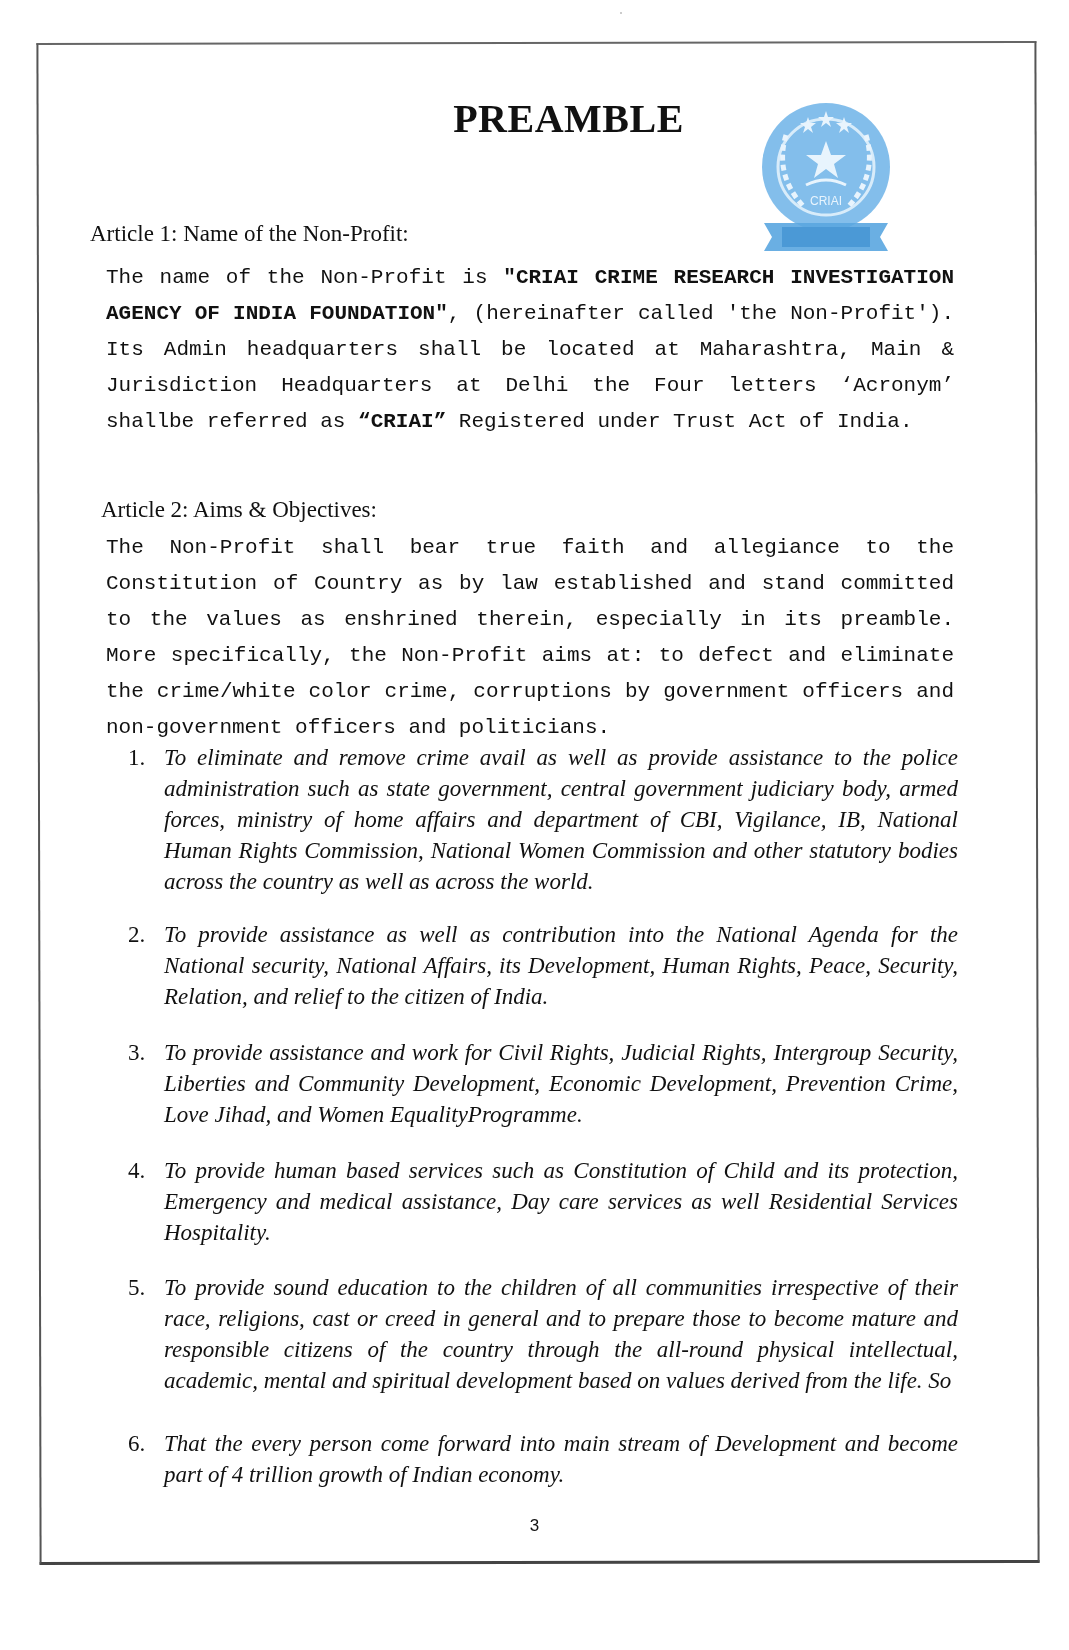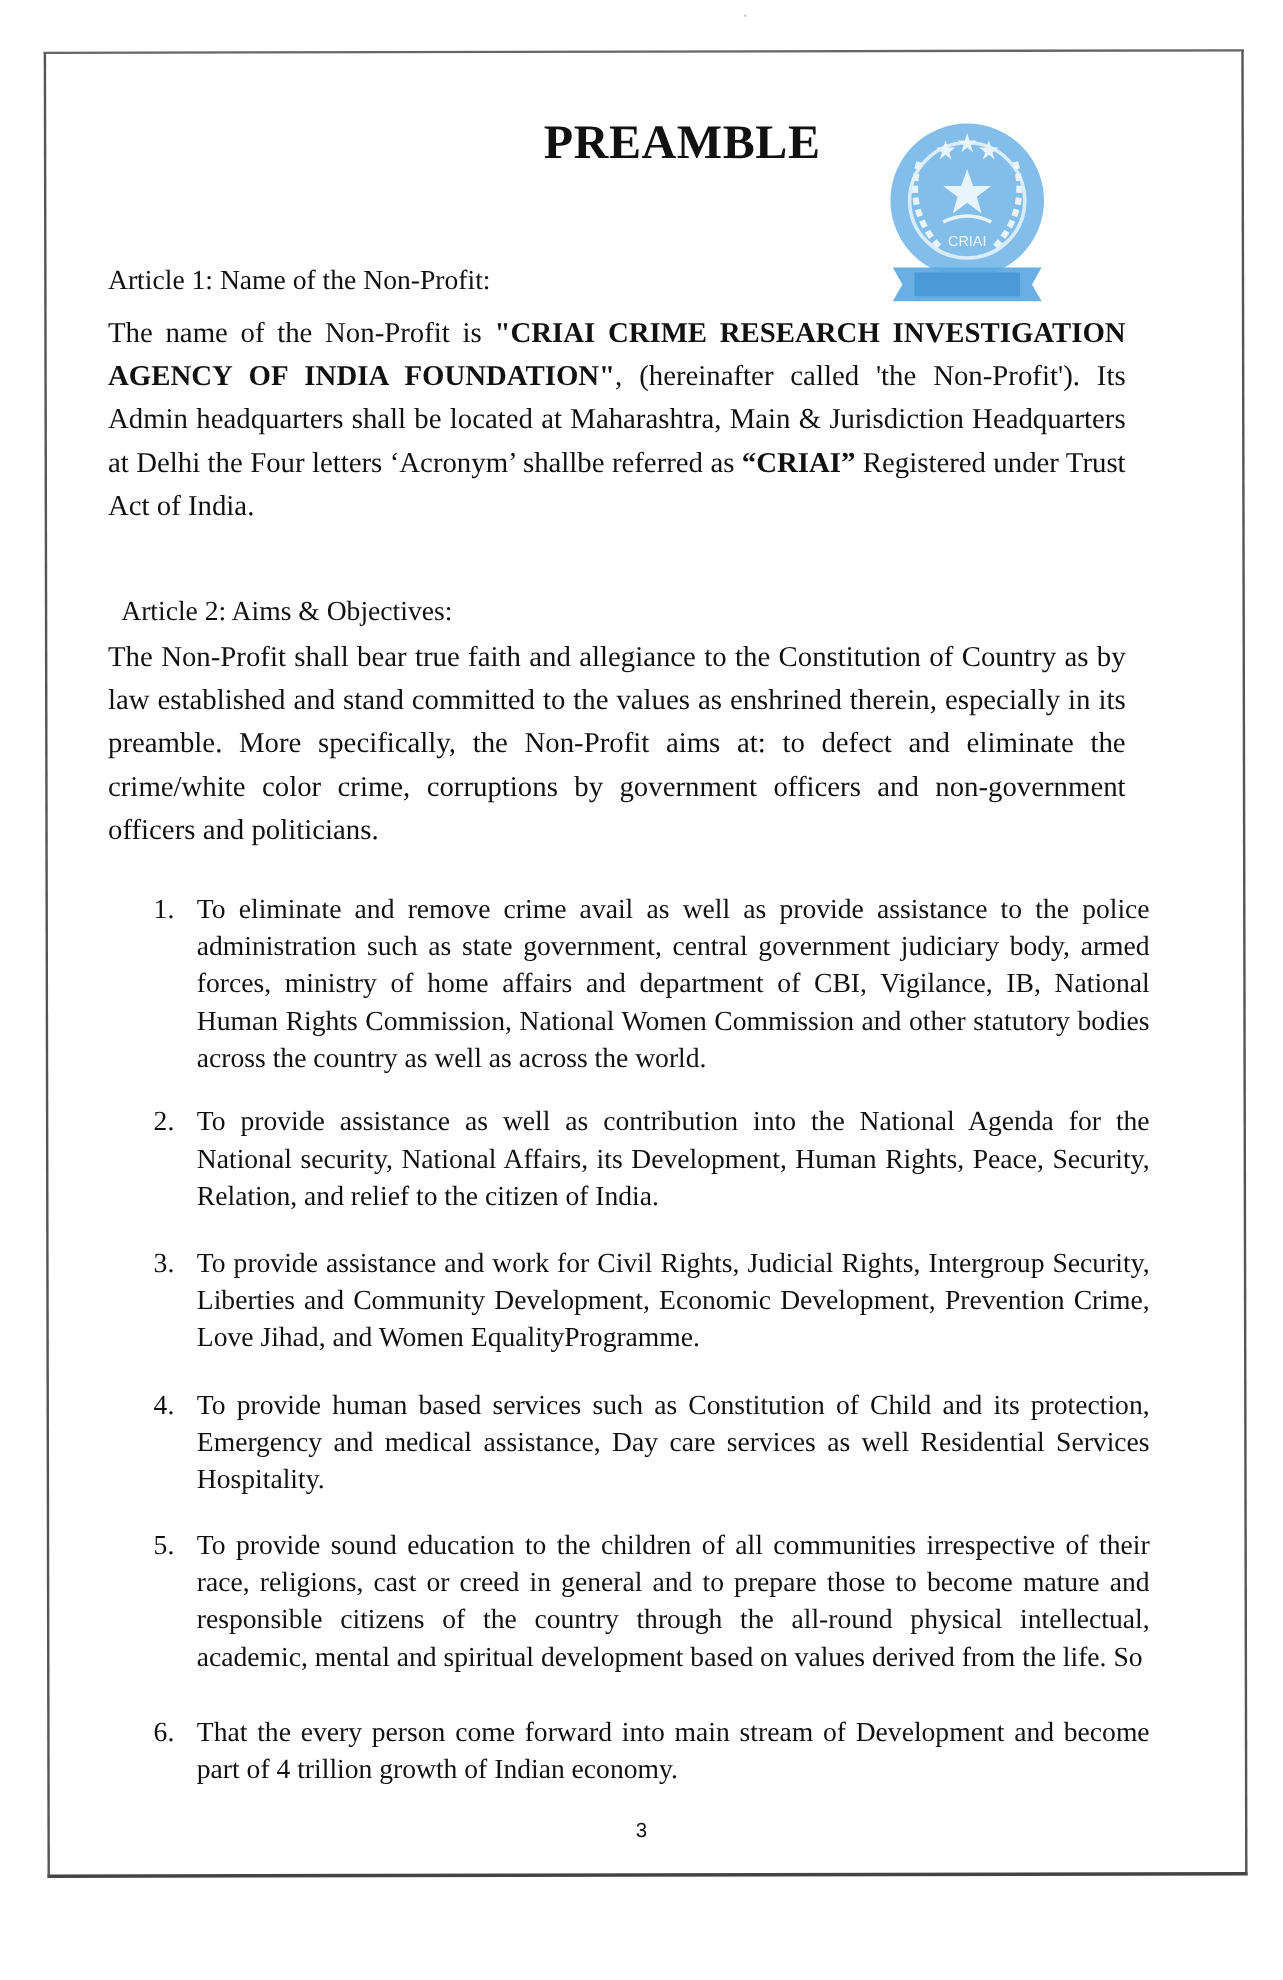--- a/index.html
+++ b/index.html
@@ -4,30 +4,30 @@
 <style>
   html, body { margin: 0; padding: 0; background: #ffffff; }
   body { width: 1069px; height: 1650px; position: relative; overflow: hidden; font-family: "Liberation Serif", serif; color: #111; }
   .page-frame {
     position: absolute; left: 38px; top: 42px; width: 1000px; height: 1522px;
     border: 2px solid #555; border-top-color: #666; border-bottom: 3px solid #444;
     box-sizing: border-box; transform: rotate(-0.12deg);
   }
   .title { position: absolute; left: 0; width: 1069px; top: 95px; text-align: center; font-weight: bold; font-size: 40px; letter-spacing: 0.5px; padding-left: 34px; }
   .article1-heading { position: absolute; left: 90px; top: 197px; font-size: 23px; margin-top: 24px; }
-  .seal { position: absolute; left: 736px; top: 95px; width: 140px; height: 160px; }
-  .para { position: absolute; left: 90px; width: 848px; font-size: 24px; line-height: 36px; text-align: justify; }
+  .seal { position: absolute; left: 756px; top: 95px; width: 140px; height: 160px; }
+  .para { position: absolute; left: 106px; width: 848px; font-size: 21px; line-height: 36px; text-align: justify; font-family: Liberation Mono, monospace; }
   .para b { font-weight: bold; }
   .p1 { top: 260px; }
   .article2-heading { position: absolute; left: 101px; top: 497px; font-size: 23px; font-weight: normal; }
   .p2 { top: 530px; }
   .list { position: absolute; left: 128px; width: 830px; font-size: 23px; line-height: 31px; }
   .item { display: flex; margin: 0; }
   .num { width: 36px; flex: none; }
-  .txt { flex: 1; text-align: justify; }
+  .txt { flex: 1; text-align: justify; font-style: italic; }
   .i1 { top: 742px; }
   .i2 { top: 919px; }
   .i3 { top: 1037px; }
   .i4 { top: 1155px; }
   .i5 { top: 1272px; }
   .i6 { top: 1428px; }
   .page-number { position: absolute; left: 0; width: 1069px; top: 1516px; text-align: center; font-family: "Liberation Sans", sans-serif; font-size: 17px; }
   .dot { position: absolute; left: 620px; top: 12px; width: 2px; height: 2px; background: #ccc; }
 </style>
 </head>

